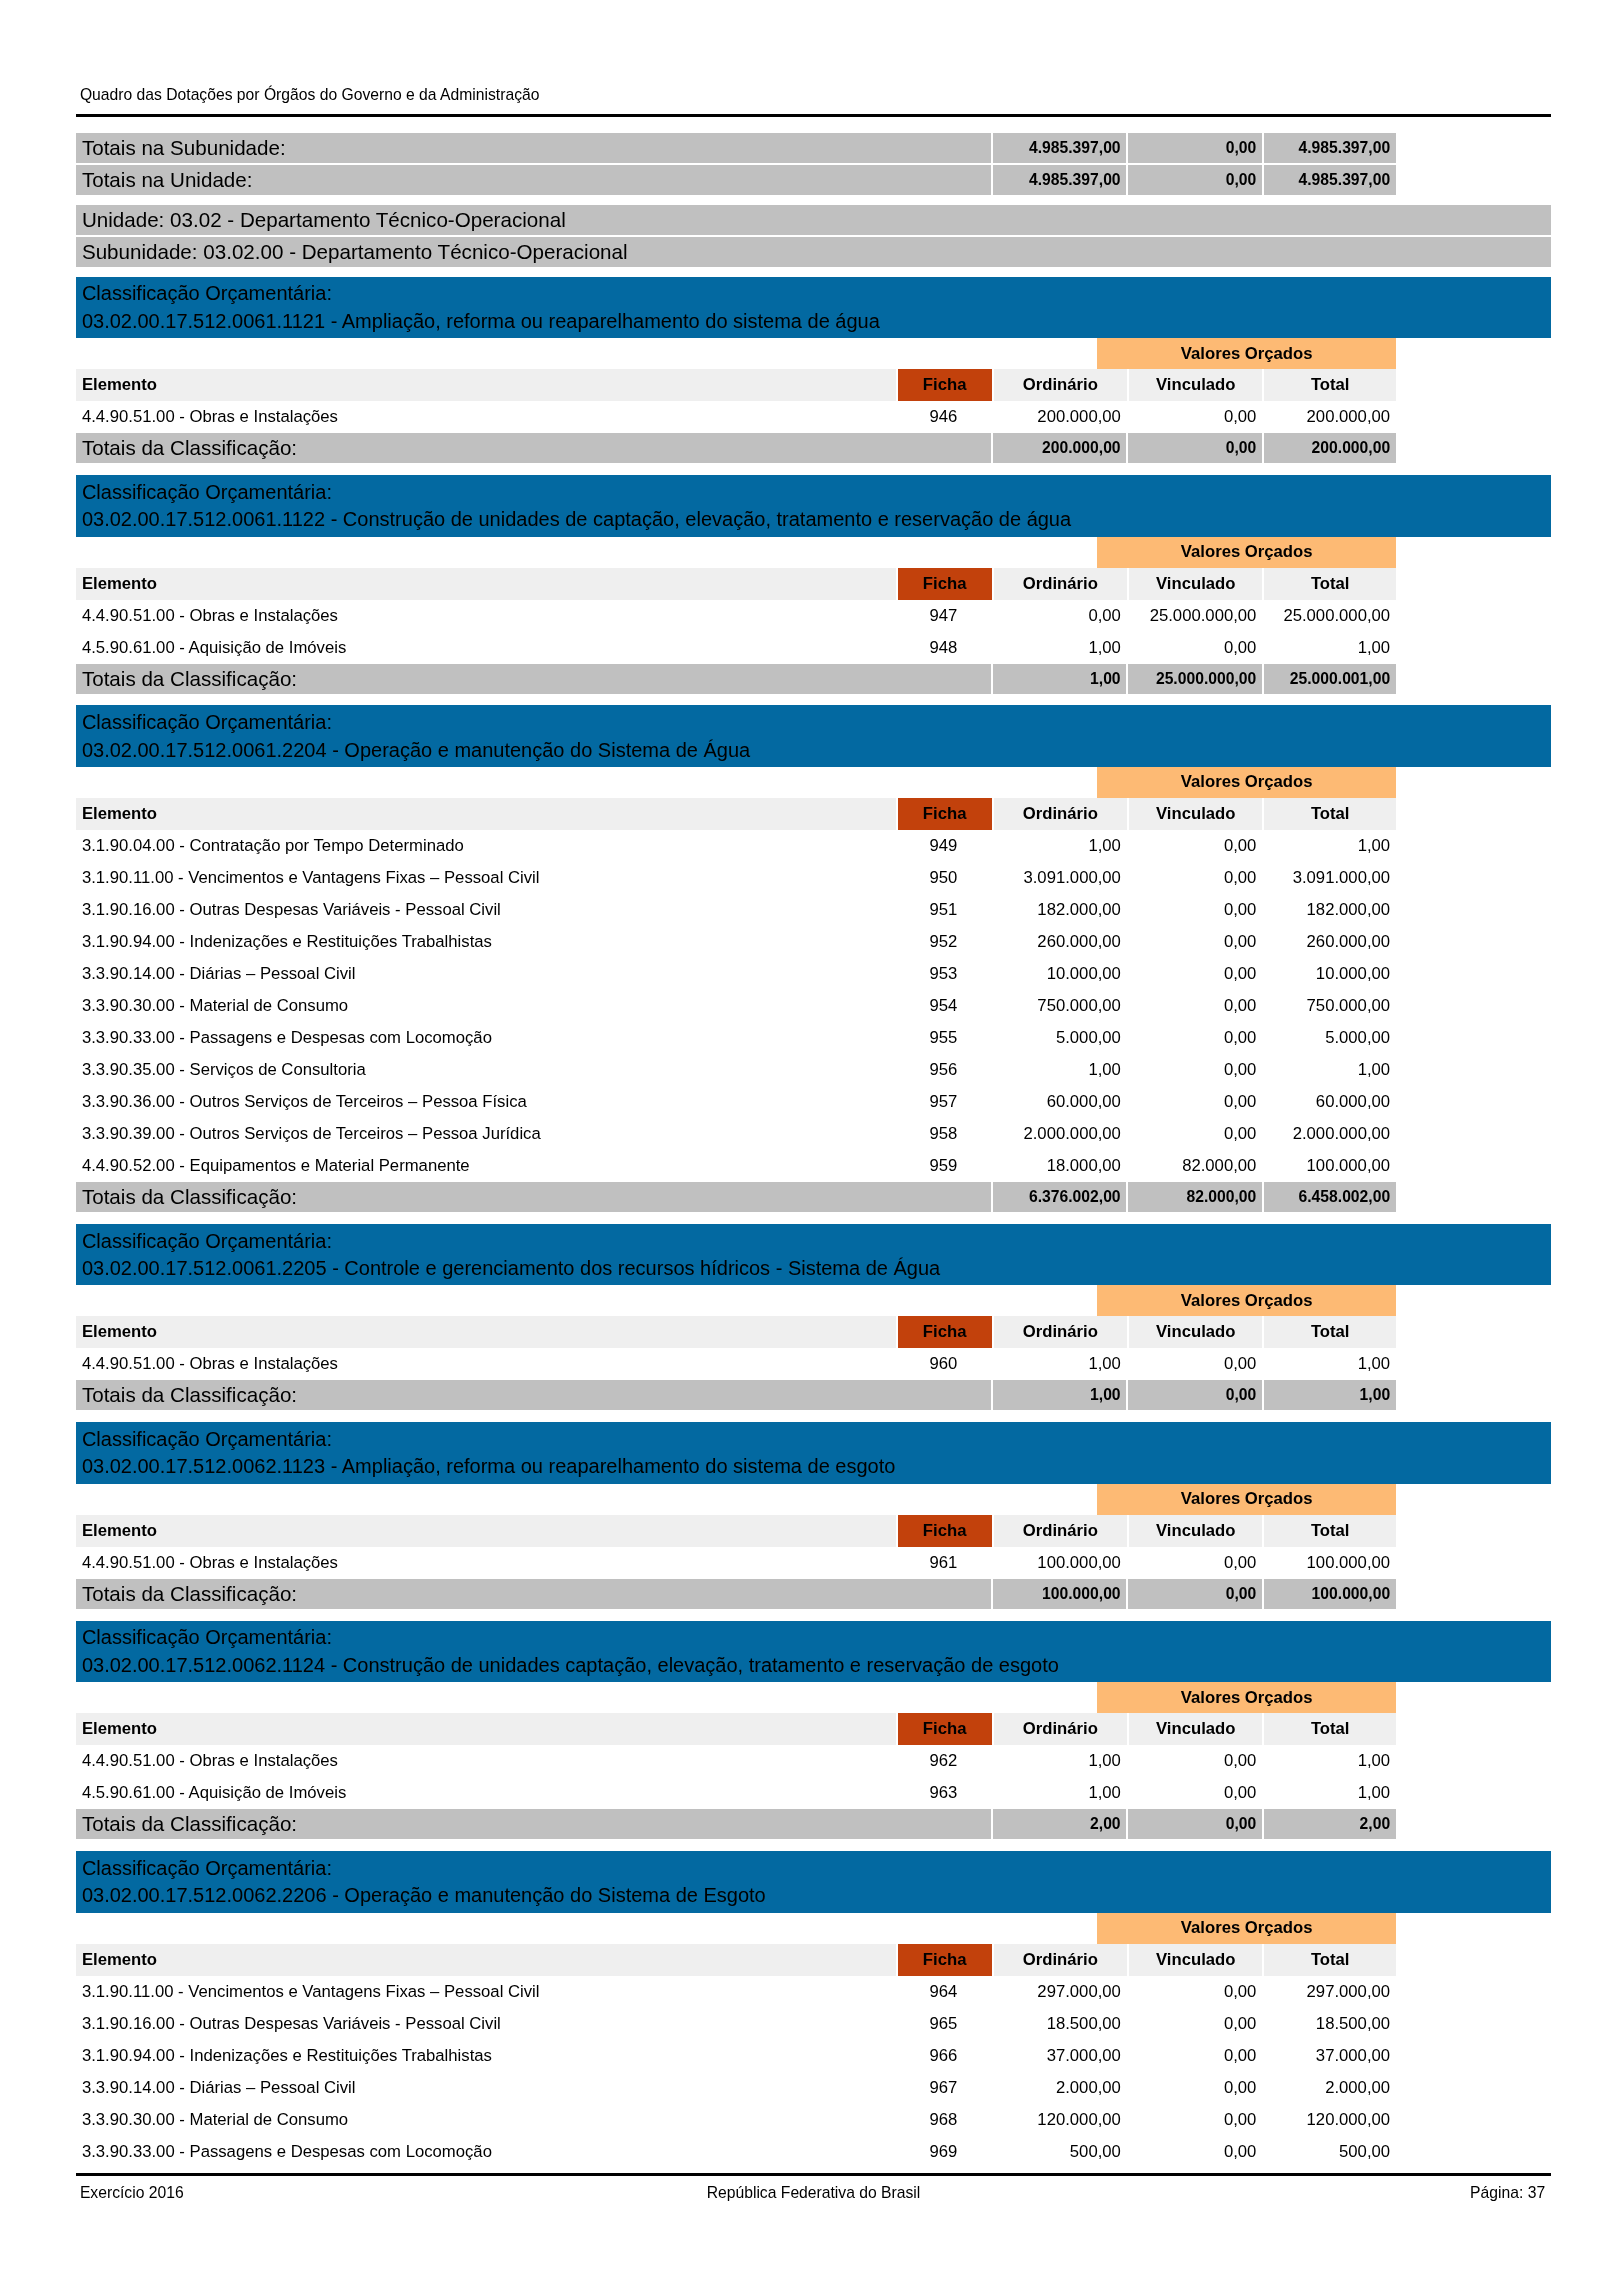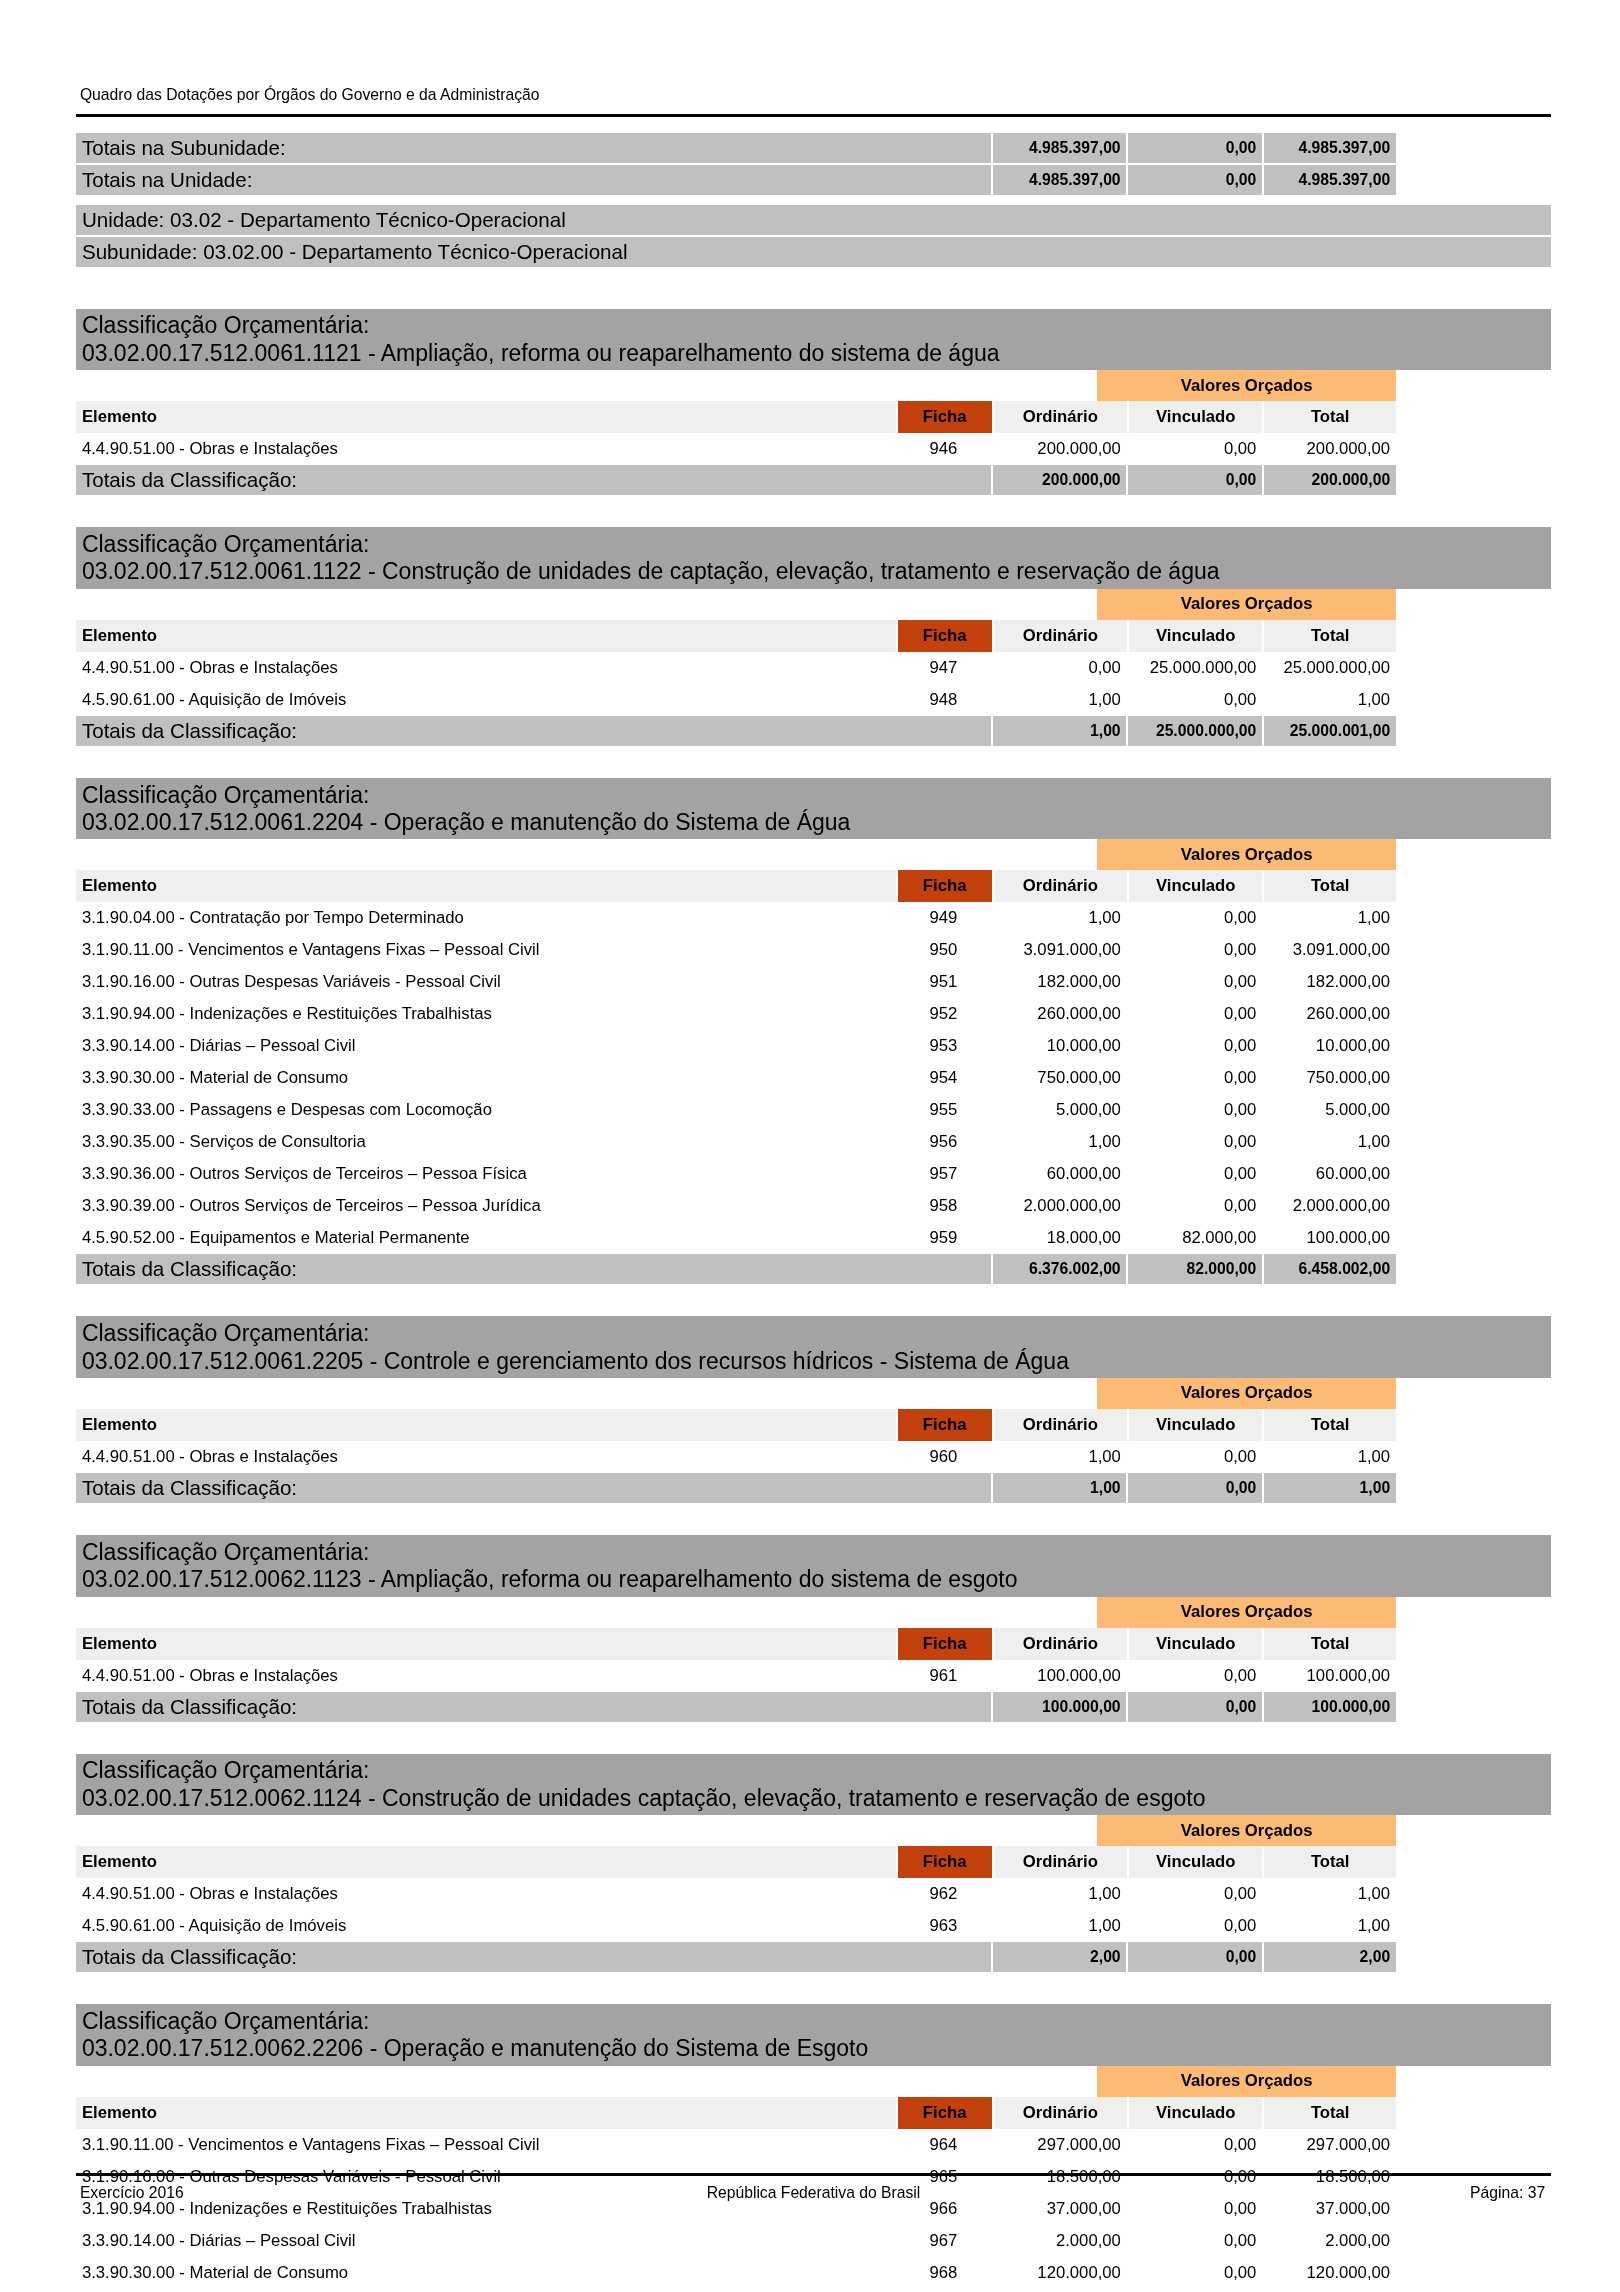--- a/index.html
+++ b/index.html
@@ -18,21 +18,21 @@
     .c-to { width: 149px; justify-content: flex-end; padding-right: 5.9px; }
     .gap-l { border-left: 2px solid #fff; }
 
     .bar { background: #c0c0c0; font-size: 20.6px; }
     .bar-total { height: 30px; margin-bottom: 2px; }
     .bar-total .c-el { width: 1024px; }
     .bar-total .num { font-size: 15.7px; font-weight: bold; }
     .unit-bar { height: 30px; margin-bottom: 2px; padding-left: 5.9px; display: flex; align-items: center; }
     .spacer { height: 7.8px; }
 
-    .class-bar { background: #a3a3a3; padding: 3.9px 5.9px 2.9px 5.9px; font-size: 23px; line-height: 27.4px; margin-top: 32px; }
+    .class-bar { background: #0369a1; padding: 3.9px 5.9px 2.9px 5.9px; font-size: 20px; line-height: 27.4px; }
     .vo-row { height: 31px; }
     .vo-row .blank { width: 1024px; }
     .vo-row .vo { width: 302px; background: #fdba74; justify-content: center; font-weight: bold; font-size: 16.7px; border-left: 2px solid #fff; }
     .col-head { height: 32px; font-weight: bold; font-size: 16.7px; }
     .col-head .c-el { background: #efefef; width: 915px; }
     .col-head .c-fi { background: #c2410c; border-left: 2px solid #fff; }
     .col-head .c-or, .col-head .c-vi, .col-head .c-to { background: #efefef; justify-content: center; border-left: 2px solid #fff; padding-right: 0; }
     .data-row { height: 32px; font-size: 16.7px; }
     .sum-row { height: 30px; background: #c0c0c0; margin-bottom: 11.8px; }
     .sum-row .c-el { width: 1024px; font-size: 20.6px; }
@@ -216,21 +216,21 @@
                  <div class="cell c-to">60.000,00</div>
                </div>
           <div class="row data-row">
                  <div class="cell c-el">3.3.90.39.00 - Outros Serviços de Terceiros – Pessoa Jurídica</div>
                  <div class="cell c-fi">958</div>
                  <div class="cell c-or">2.000.000,00</div>
                  <div class="cell c-vi">0,00</div>
                  <div class="cell c-to">2.000.000,00</div>
                </div>
           <div class="row data-row">
-                 <div class="cell c-el">4.5.90.52.00 - Equipamentos e Material Permanente</div>
+                 <div class="cell c-el">4.4.90.52.00 - Equipamentos e Material Permanente</div>
                  <div class="cell c-fi">959</div>
                  <div class="cell c-or">18.000,00</div>
                  <div class="cell c-vi">82.000,00</div>
                  <div class="cell c-to">100.000,00</div>
                </div>
           <div class="row sum-row">
                  <div class="cell c-el">Totais da Classificação:</div>
                  <div class="cell c-or num gap-l">6.376.002,00</div>
                  <div class="cell c-vi num gap-l">82.000,00</div>
                  <div class="cell c-to num gap-l">6.458.002,00</div>

